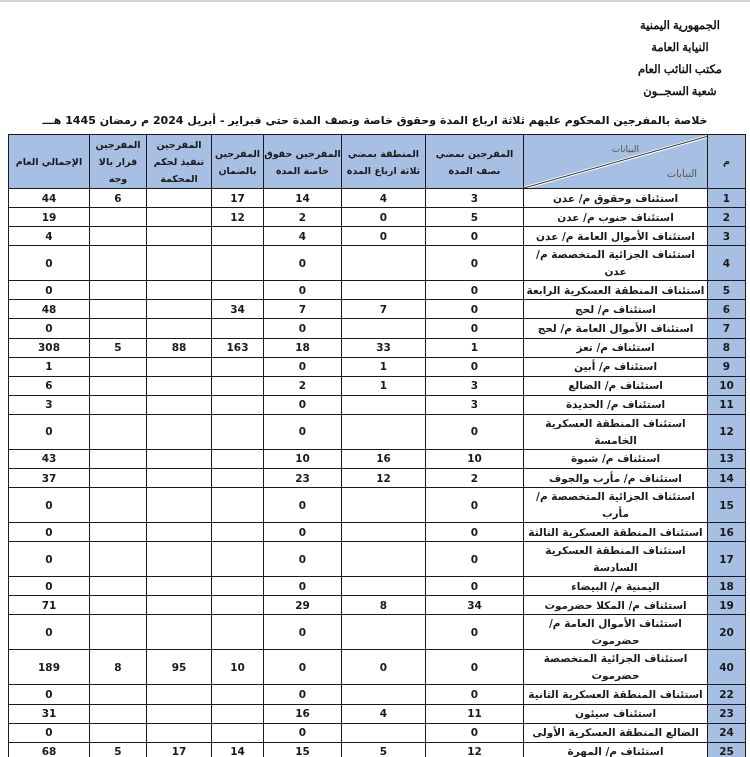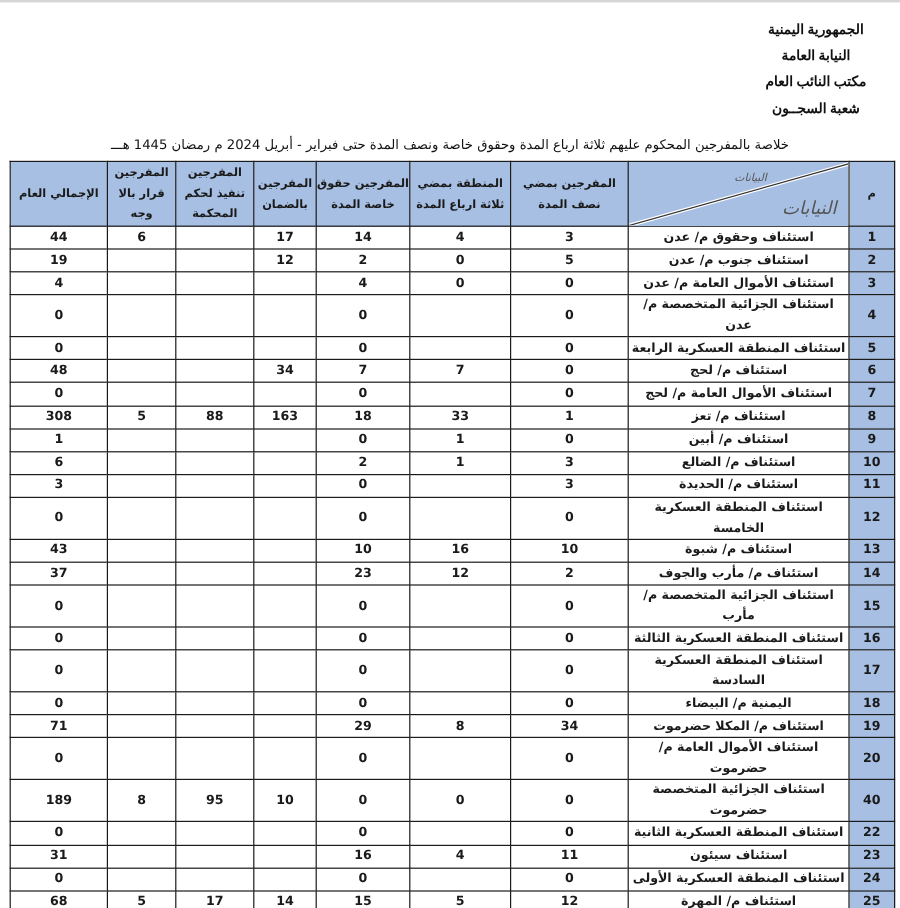--- a/index.html
+++ b/index.html
@@ -5,37 +5,37 @@
   html, body { margin:0; padding:0; }
   body {
     width:750px; height:757px; background:#ffffff; position:relative; overflow:hidden;
     font-family: "DejaVu Sans", sans-serif; color:#111;
   }
   .frame { position:absolute; left:0; top:0; width:750px; height:757px; border-top:2px solid #d6d6d6; box-sizing:border-box; }
   .hdr-lines { position:absolute; right:28px; top:14px; text-align:center; direction:rtl;font-family:Liberation Serif, serif; }
   .hdr-lines div { font-weight:bold; font-size:11.5px; line-height:22px; color:#111; }
   .report-title {
     position:absolute; left:0; right:0; top:114px; text-align:center; direction:rtl;
-    font-weight:normal; font-size:11px; color:#111;
+    font-weight:bold; font-size:11px; color:#111;
   }
   table.main {
     position:absolute; left:8px; top:134px; width:737px; border-collapse:collapse; direction:rtl;
     table-layout:fixed;
   }
   table.main td, table.main th {
     border:1.4px solid #1b1b1b; text-align:center; padding:0; font-size:10.5px; font-weight:bold; color:#1a1a1a;
   }
   table.main th { background:#a7bfe2; font-size:9.5px; line-height:17px; height:53px; font-weight:bold; }
   table.main td { height:18.1px; line-height:17px; }
   td.idx { background:#a7bfe2; color:#1a2a55; font-size:10px; }
   td.name { font-size:9.5px; font-weight:normal; color:#111; }
-  th.diag { position:relative; overflow:hidden;font-style:italic; }
+  th.diag { position:relative; overflow:hidden; }
   th.diag svg { position:absolute; left:0; top:0; width:100%; height:100%; }
   th.diag .lbl-top { position:absolute; right:68px; top:6px; font-size:9px; color:#555; font-weight:normal; }
-  th.diag .lbl-bot { position:absolute; right:10px; bottom:6px; font-size:15px; color:#555; font-weight:normal; }
+  th.diag .lbl-bot { position:absolute; right:10px; bottom:6px; font-size:10px; color:#555; font-weight:normal; }
 </style>
 </head>
 <body>
 
 <div class="frame"></div>
 
 <div class="hdr-lines">
   <div>الجمهورية اليمنية</div>
   <div>النيابة العامة</div>
   <div>مكتب النائب العام</div>
@@ -325,21 +325,21 @@
         <td>11</td>
         <td>4</td>
         <td>16</td>
         <td></td>
         <td></td>
         <td></td>
         <td>31</td>
       </tr>
       <tr>
         <td class="idx">24</td>
-        <td class="name">استئناف المنطقة العسكرية الأولى</td>
+        <td class="name">الضالع المنطقة العسكرية الأولى</td>
         <td>0</td>
         <td></td>
         <td>0</td>
         <td></td>
         <td></td>
         <td></td>
         <td>0</td>
       </tr>
       <tr>
         <td class="idx">25</td>

